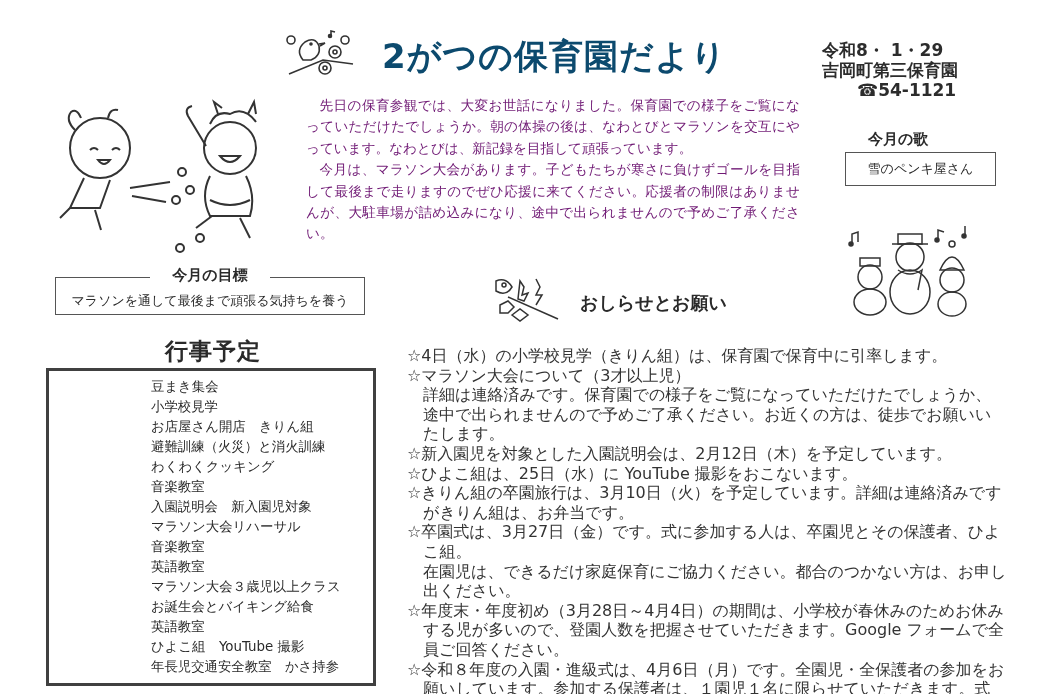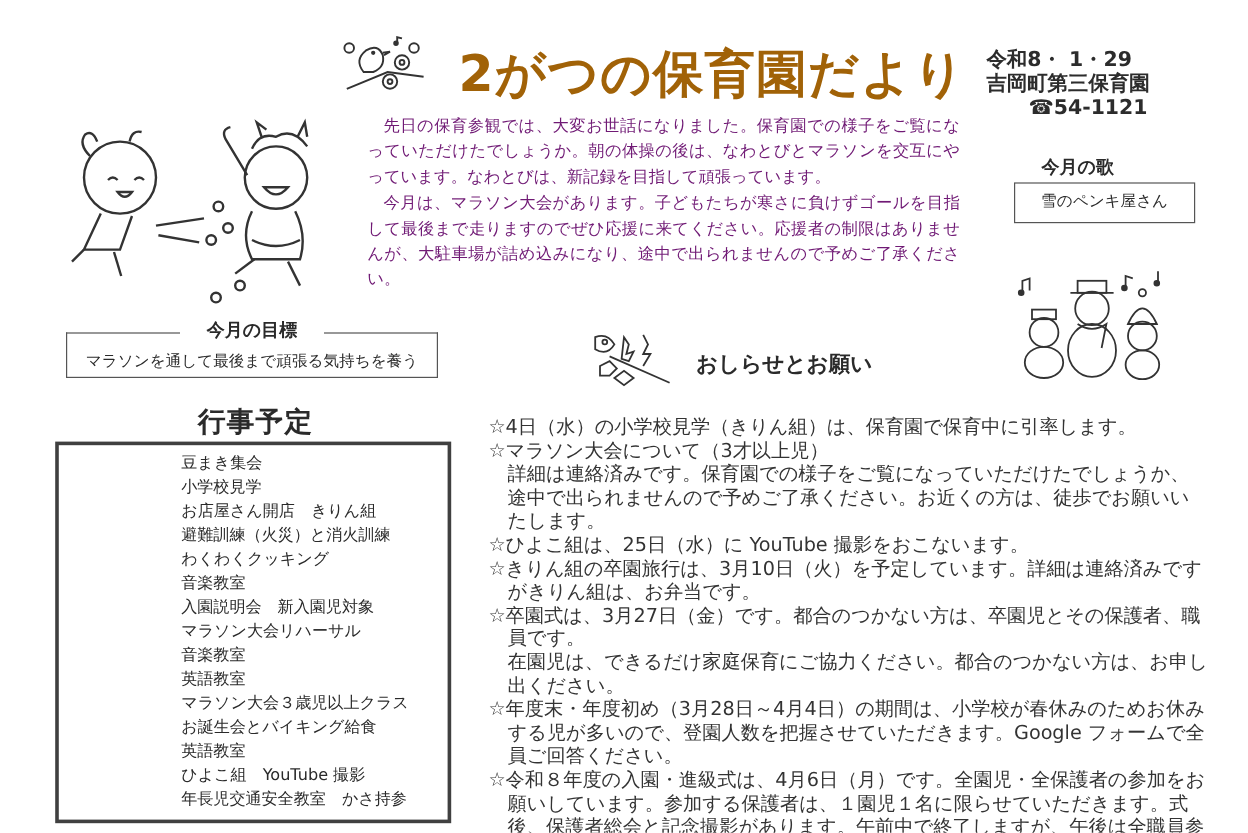--- a/index.html
+++ b/index.html
@@ -1,21 +1,21 @@
 <!DOCTYPE html>
 <html><head>
 <meta charset="utf-8">
 <style>
   * { box-sizing: border-box; margin: 0; padding: 0; }
   html, body { width: 1040px; height: 694px; background: #ffffff; overflow: hidden; }
   body { position: relative; font-family: "DejaVu Sans", "Liberation Sans", sans-serif; color: #2a2a2a; }
   .abs { position: absolute; }
 
   
-  .title { left: 382px; top: 34px; font-size: 42px; font-weight: bold; color: #a16207; letter-spacing: 1px; white-space: nowrap; }
+  .title { left: 382px; top: 34px; font-size: 34px; font-weight: bold; color: #0c4a6e; letter-spacing: 1px; white-space: nowrap; }
   .title-illus { left: 283px; top: 30px; width: 78px; height: 50px; }
 
   
   .info { left: 822px; top: 40px; font-weight: bold; color: #2c2c2c; line-height: 20px; font-size: 17px; white-space: nowrap; }
   .info .l3 { padding-left: 35px; }
   .song-head { left: 868px; top: 130px; font-size: 15px; font-weight: bold; white-space: nowrap; }
   .song-box { left: 845px; top: 152px; width: 151px; height: 34px; border: 1px solid #555; font-size: 13px; text-align: center; line-height: 32px; white-space: nowrap; }
 
   
   .intro { left: 306px; top: 95px; width: 494px; font-size: 13.6px; line-height: 21.4px; color: #701a75; text-align: justify; }
@@ -192,19 +192,20 @@
   <path d="M30 6 l4 6 l-2 8 l6 -2 l-4 8 l-6 -2 z"></path>
   <path d="M46 4 l4 8 l-4 8 l6 0 l-6 10"></path>
   <path d="M10 30 l8 -4 l6 6 l-6 6 l-8 0 z"></path>
   <path d="M22 40 l8 -6 l8 6 l-8 6 z"></path>
 </svg>
 <div class="abs notice-head">おしらせとお願い</div>
 <div class="abs notices">
   <div class="item">☆4日（水）の小学校見学（きりん組）は、保育園で保育中に引率します。</div>
   <div class="item">☆マラソン大会について（3才以上児）</div>
   <div style="padding-left:16px">詳細は連絡済みです。保育園での様子をご覧になっていただけたでしょうか、途中で出られませんので予めご了承ください。お近くの方は、徒歩でお願いいたします。</div>
+  <div class="item">☆新入園児を対象とした入園説明会は、2月12日（木）を予定しています。</div>
   <div class="item">☆ひよこ組は、25日（水）に YouTube 撮影をおこないます。</div>
   <div class="item">☆きりん組の卒園旅行は、3月10日（火）を予定しています。詳細は連絡済みですがきりん組は、お弁当です。</div>
-  <div class="item">☆卒園式は、3月27日（金）です。都合のつかない方は、卒園児とその保護者、職員です。</div>
+  <div class="item">☆卒園式は、3月27日（金）です。式に参加する人は、卒園児とその保護者、ひよこ組。</div>
   <div style="padding-left:16px">在園児は、できるだけ家庭保育にご協力ください。都合のつかない方は、お申し出ください。</div>
   <div class="item">☆年度末・年度初め（3月28日～4月4日）の期間は、小学校が春休みのためお休みする児が多いので、登園人数を把握させていただきます。Google フォームで全員ご回答ください。</div>
   <div class="item">☆令和８年度の入園・進級式は、4月6日（月）です。全園児・全保護者の参加をお願いしています。参加する保護者は、１園児１名に限らせていただきます。式後、保護者総会と記念撮影があります。午前中で終了しますが、午後は全職員参加の会議と研修（救命講習）がありますので家庭保育にご協力ください。</div>
 </div>
 
 </body></html>

